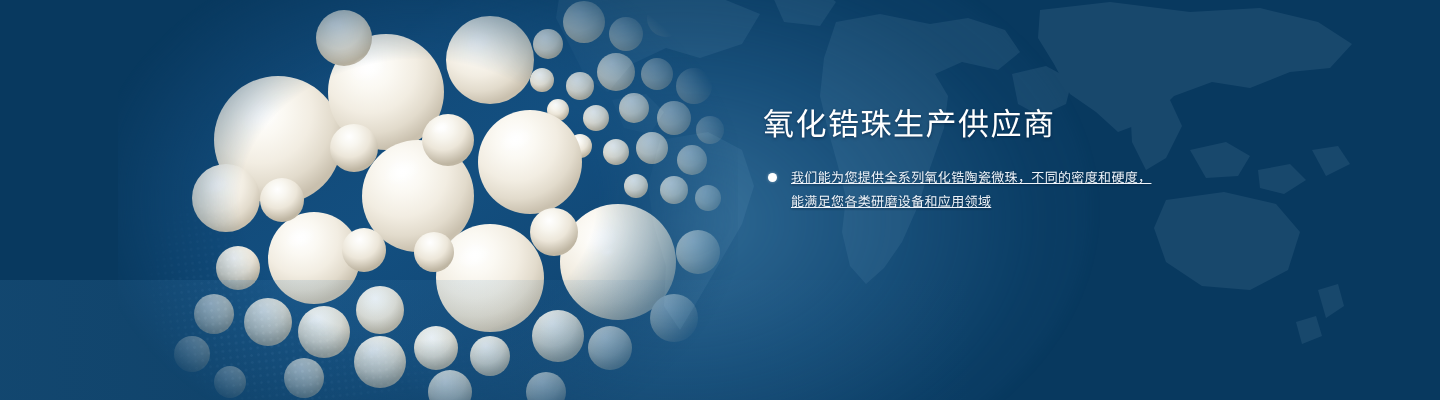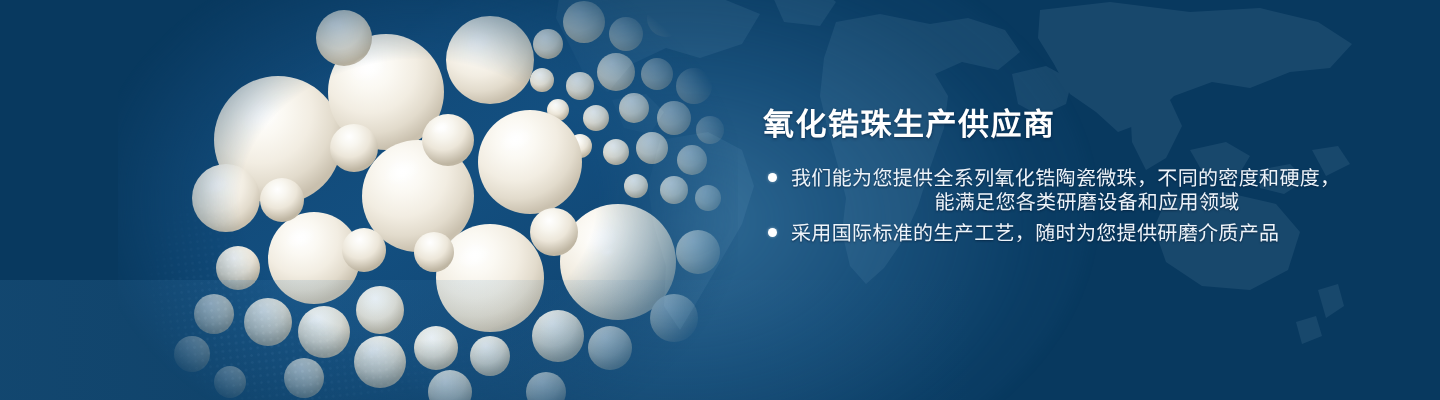--- a/index.html
+++ b/index.html
@@ -87,21 +87,21 @@
   .content {
     position:absolute;
     left:763px; top:104px;
     width:620px;
   }
   .headline {
     font-size:31px;
     line-height:42px;
     color:#ffffff;
     letter-spacing:1.5px;
-    font-weight:700;
+    font-weight:400;
     text-shadow:0 1px 3px rgba(0,20,45,0.55);
     white-space:nowrap;
   }
 
   .bullets {
     list-style:none;
     margin-top:20px;
   }
   .bullet-row {
     position:relative;
@@ -111,27 +111,28 @@
   .dot {
     position:absolute;
     left:5px; top:7px;
     width:9px; height:9px;
     border-radius:50%;
     background:#ffffff;
     box-shadow:0 0 3px rgba(255,255,255,0.45);
   }
   .bullet-text {
     display:block;
-    font-size:20px;
+    font-size:13px;
     line-height:24px;
     color:#eef4fa;
     letter-spacing:0.35px;
     text-shadow:0 1px 2px rgba(0,20,45,0.6);
-  }
-  .bullet-text.cont { display:block;text-align:center; }
+    text-decoration:underline;
+  }
+  .bullet-text.cont { display:block; }
 
   
   .bottom-lift {
     position:absolute;
     left:0; bottom:0;
     width:980px; height:120px;
     background:linear-gradient(to right, rgba(60,125,175,0.20), rgba(60,125,175,0.10) 55%, rgba(0,0,0,0) 100%);
     pointer-events:none;
   }
 </style>
@@ -305,21 +306,17 @@
 
     <ul class="bullets">
 
       <li class="bullet-row">
         <span class="dot"></span>
         <span class="bullet-text">我们能为您提供全系列氧化锆陶瓷微珠，不同的密度和硬度，</span>
         <span class="bullet-text cont">能满足您各类研磨设备和应用领域</span>
       </li>
 
 
-      <li class="bullet-row">
-        <span class="dot"></span>
-        <span class="bullet-text">采用国际标准的生产工艺，随时为您提供研磨介质产品</span>
-      </li>
 
     </ul>
   </div>
 
 </div>
 
 </body></html>

